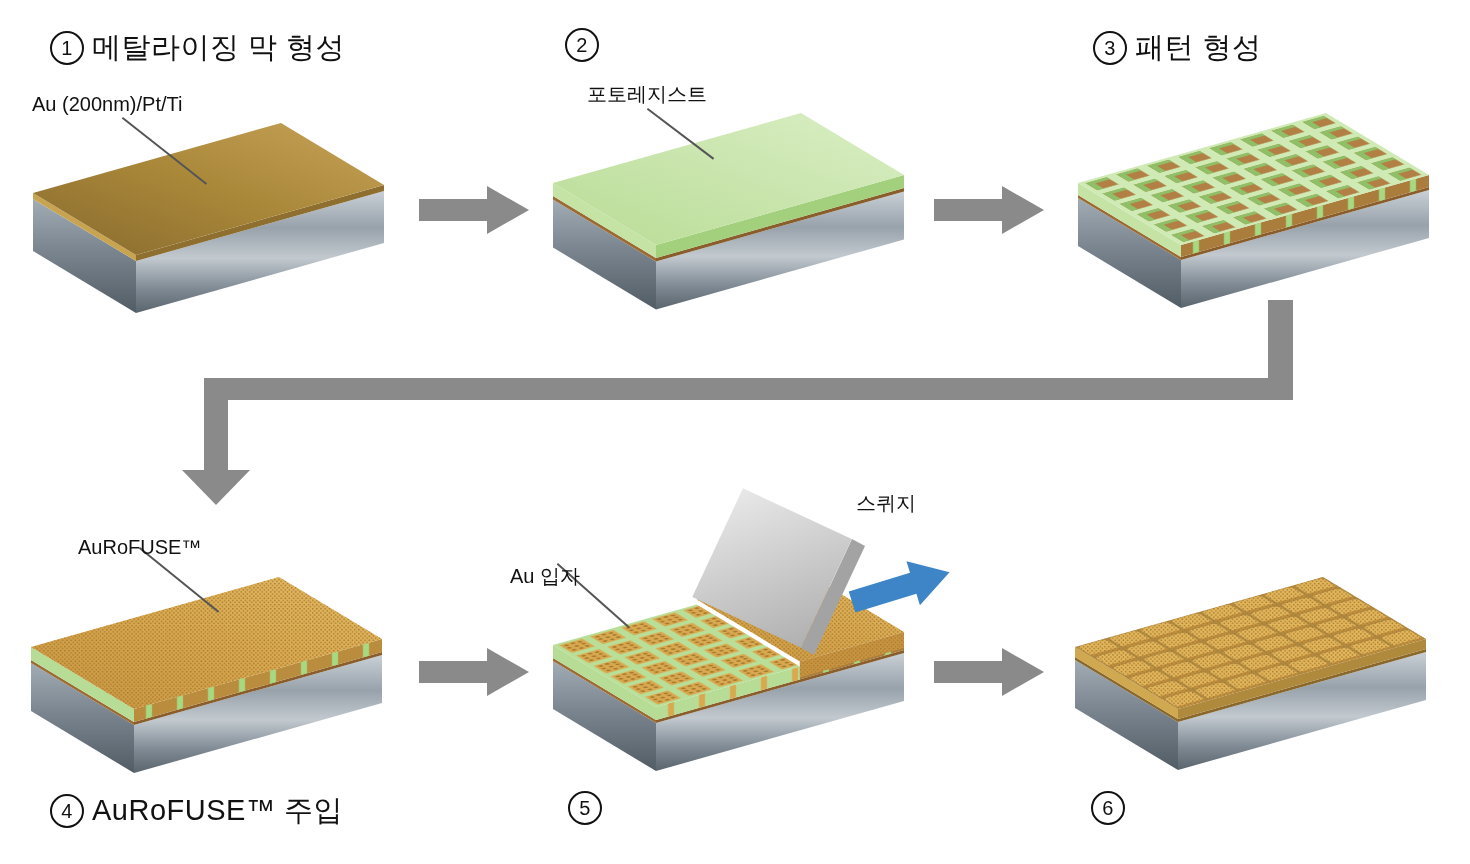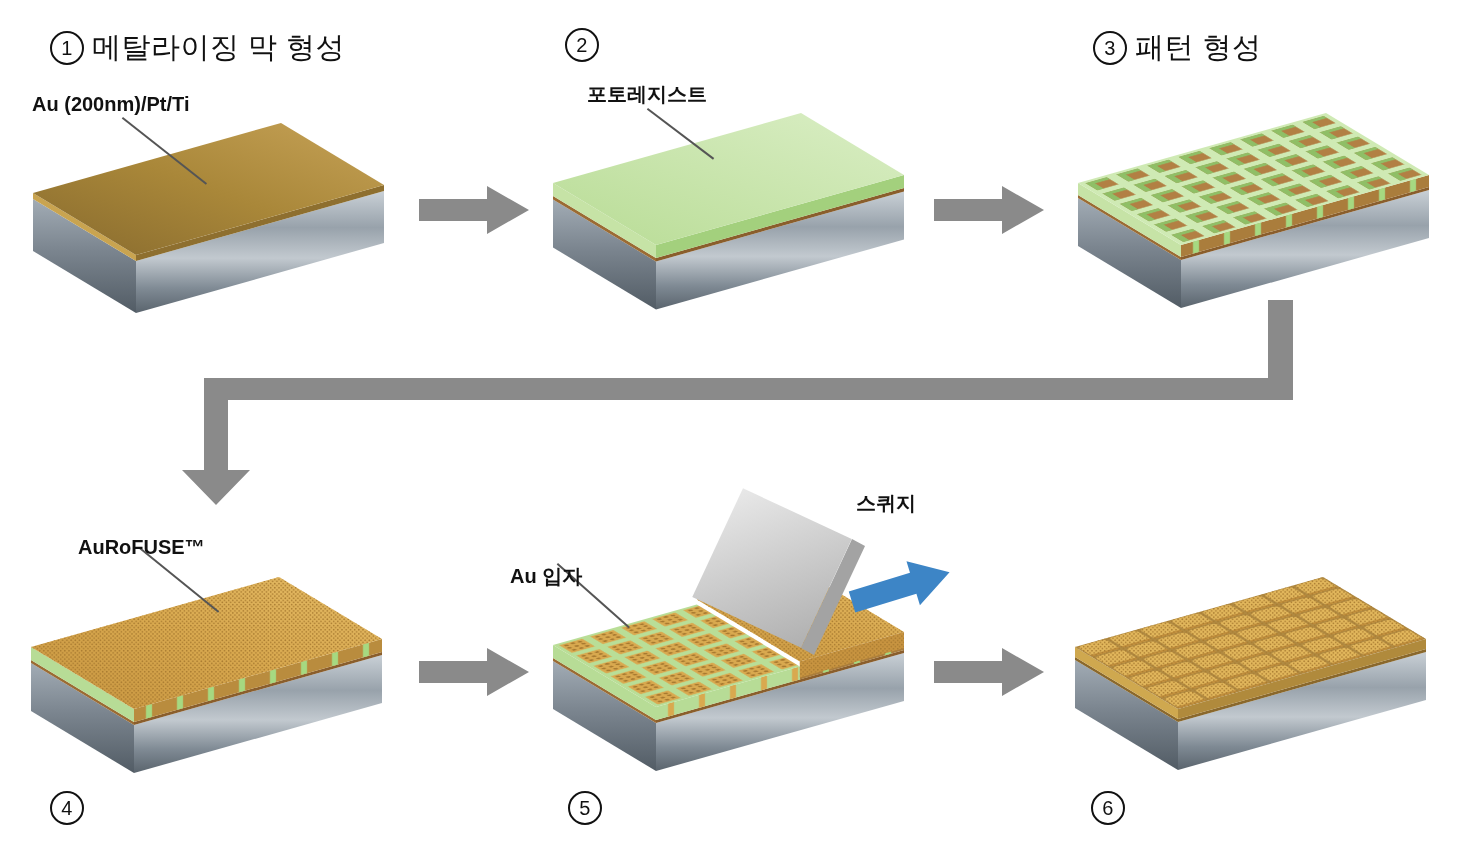--- a/index.html
+++ b/index.html
@@ -3,21 +3,21 @@
 <meta charset="utf-8">
 <style>
   html,body{margin:0;padding:0;background:#fff;}
   .canvas{position:relative;width:1470px;height:864px;background:#ffffff;overflow:hidden;
           font-family:"Liberation Sans","DejaVu Sans",sans-serif;color:#111;}
   .step-title{position:absolute;display:flex;align-items:center;gap:8px;
               font-size:29px;font-weight:500;letter-spacing:.5px;white-space:nowrap;z-index:6;}
   .badge{width:34px;height:34px;border:2.2px solid #111;border-radius:50%;
          display:flex;align-items:center;justify-content:center;
          font-size:20px;font-weight:500;flex:0 0 auto;box-sizing:border-box;}
-  .callout{position:absolute;font-size:20px;font-weight:700;white-space:nowrap;z-index:6;}
+  .callout{position:absolute;font-size:20px;font-weight:400;white-space:nowrap;z-index:6;}
   .leader{position:absolute;height:1.5px;background:#555;transform-origin:0 0;z-index:5;}
   svg.block{position:absolute;overflow:visible;}
 </style>
 </head>
 <body>
 
 <div class="canvas">
 
   <svg width="0" height="0" style="position:absolute" aria-hidden="true">
     <defs>
@@ -94,20 +94,21 @@
   </div>
   <div class="step-title" style="left:565px;top:28px">
     <span class="badge">2</span>
   </div>
   <div class="step-title" style="left:1093px;top:28px">
     <span class="badge">3</span>
     <span>패턴 형성</span>
   </div>
   <div class="step-title" style="left:50px;top:791px">
     <span class="badge">4</span>
+    <span>AuRoFUSE™ 주입</span>
   </div>
   <div class="step-title" style="left:568px;top:791px">
     <span class="badge">5</span>
   </div>
   <div class="step-title" style="left:1091px;top:791px">
     <span class="badge">6</span>
   </div>
 
   <div class="callout" style="left:32px;top:93px">Au (200nm)/Pt/Ti</div>
   <div class="leader" style="left:123px;top:117px;width:107px;transform:rotate(38.2deg)"></div>

